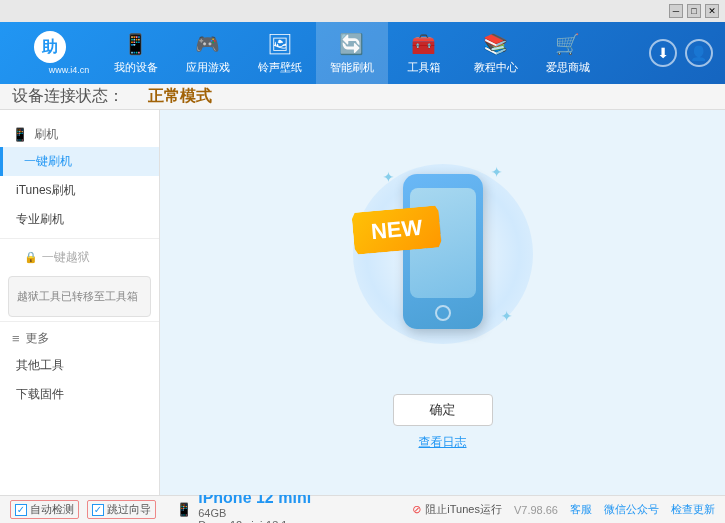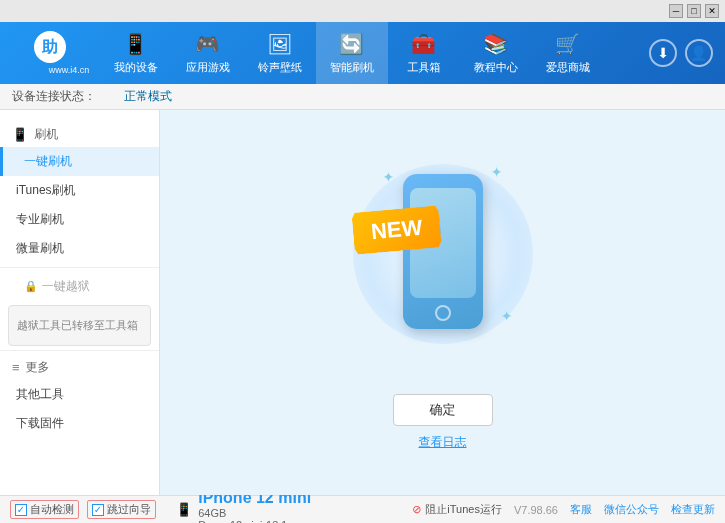--- a/index.html
+++ b/index.html
@@ -89,25 +89,24 @@
     }
 
     
     .status-bar {
       height: 26px;
       background: #f5f5f5;
       border-bottom: 1px solid #ddd;
       display: flex;
       align-items: center;
       padding: 0 12px;
-      font-size: 12px;
+      font-size: 16px;
       color: #555;
-      gap: 28px;
-    }
-    .status-normal { color: #0369a1; font-weight: normal; }
+    }
+    .status-normal { color: #a16207; font-weight: bold; margin-left: 24px; }
 
     
     .main-layout {
       display: flex;
       height: calc(523px - 22px - 62px - 26px - 28px);
     }
 
     
     .sidebar {
       width: 160px;
@@ -392,23 +391,20 @@
     </div>
     <div class="sidebar-item active">
       <span>一键刷机</span>
     </div>
     <div class="sidebar-item">
       <span>iTunes刷机</span>
     </div>
     <div class="sidebar-item">
       <span>专业刷机</span>
     </div>
-    <div class="sidebar-item">
-      <span>微量刷机</span>
-    </div>
 
     <div class="sidebar-divider"></div>
 
     <div class="sidebar-disabled">
       <span class="lock-icon">🔒</span>
       <span>一键越狱</span>
     </div>
     <div class="sidebar-notice">
       <span>越狱工具已转移至工具箱</span>
     </div>

